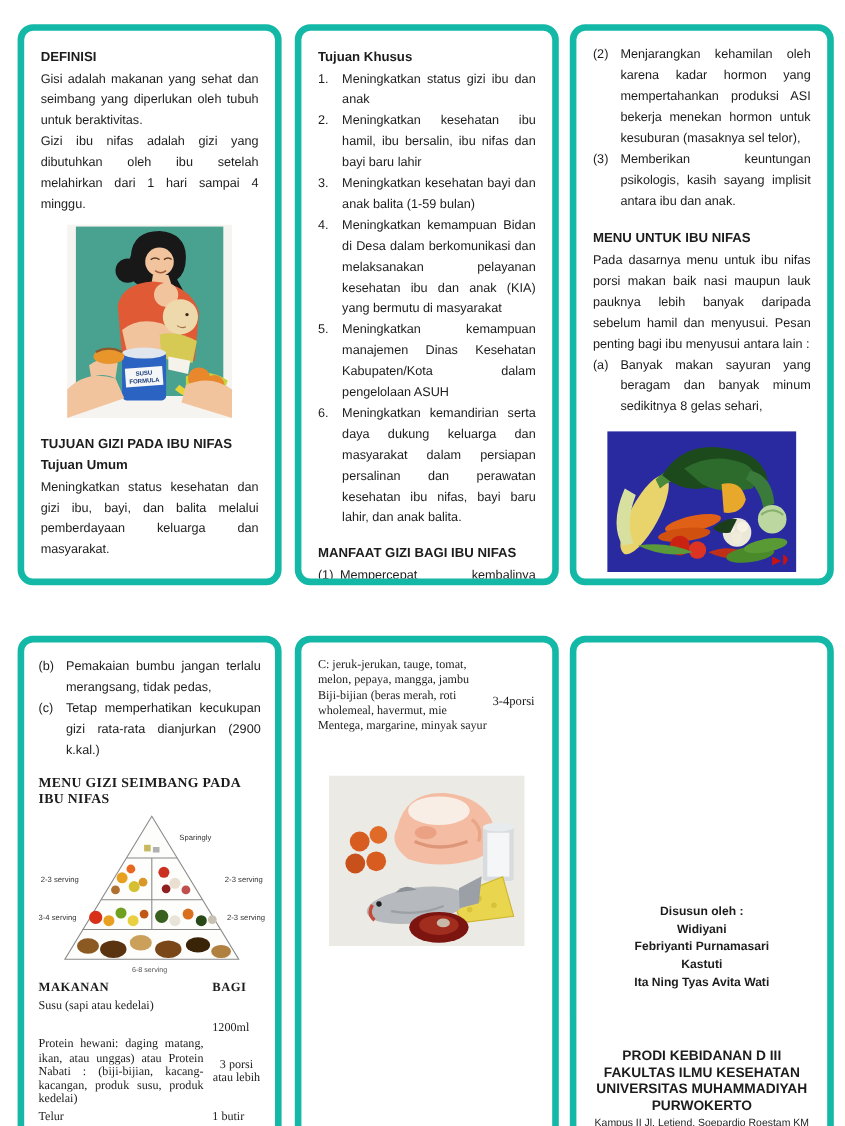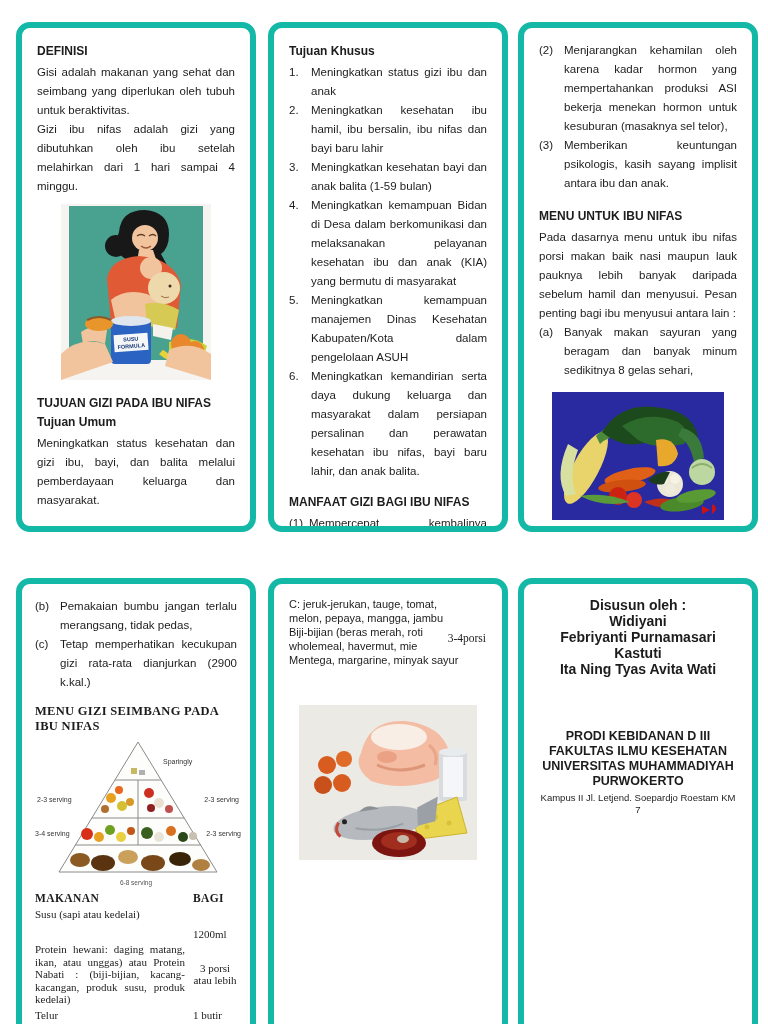--- a/index.html
+++ b/index.html
@@ -21,24 +21,24 @@
   .olist .hang .lbl{flex:0 0 22px;}
   .figure{display:block;margin:8px auto 0;}
   .h-serif{font-family:"Liberation Serif",serif;font-weight:bold;font-size:12.5px;
            letter-spacing:.3px;margin:12px 0 2px;}
   .pyr-caption{font-size:6.5px;color:#555;text-align:center;margin:1px 0 6px;}
   .tbl{font-family:"Liberation Serif",serif;font-size:11px;line-height:12.5px;margin-top:4px;}
   .trow{display:flex;margin-bottom:3px;}
   .tfood{width:150px;padding-right:8px;text-align:justify;}
   .tamt{flex:1;display:flex;align-items:center;}
   .thead{font-size:11.5px;letter-spacing:.4px;font-weight:bold;}
-  .p5lines{font-family:Liberation Sans, sans-serif;font-size:11px;line-height:14px;}
+  .p5lines{font-family:Liberation Serif, serif;font-size:11px;line-height:14px;}
   .portion{position:absolute;top:48px;right:16px;font-family:"Liberation Serif",serif;font-size:11.5px;}
   .center-bold{text-align:center;font-weight:bold;}
-  .authors{font-size:14px;line-height:16px;}
+  .authors{font-size:11px;line-height:16px;margin-top:224px;}
   .prodi{font-size:12.5px;line-height:15px;margin-top:52px;}
   .address{font-size:9.5px;line-height:12px;text-align:center;margin-top:3px;font-weight:normal;}
   svg text{font-family:"Liberation Sans",sans-serif;}
 </style>
 </head>
 <body>
 
 <div class="page">
 
   <div class="panel" id="p1">

